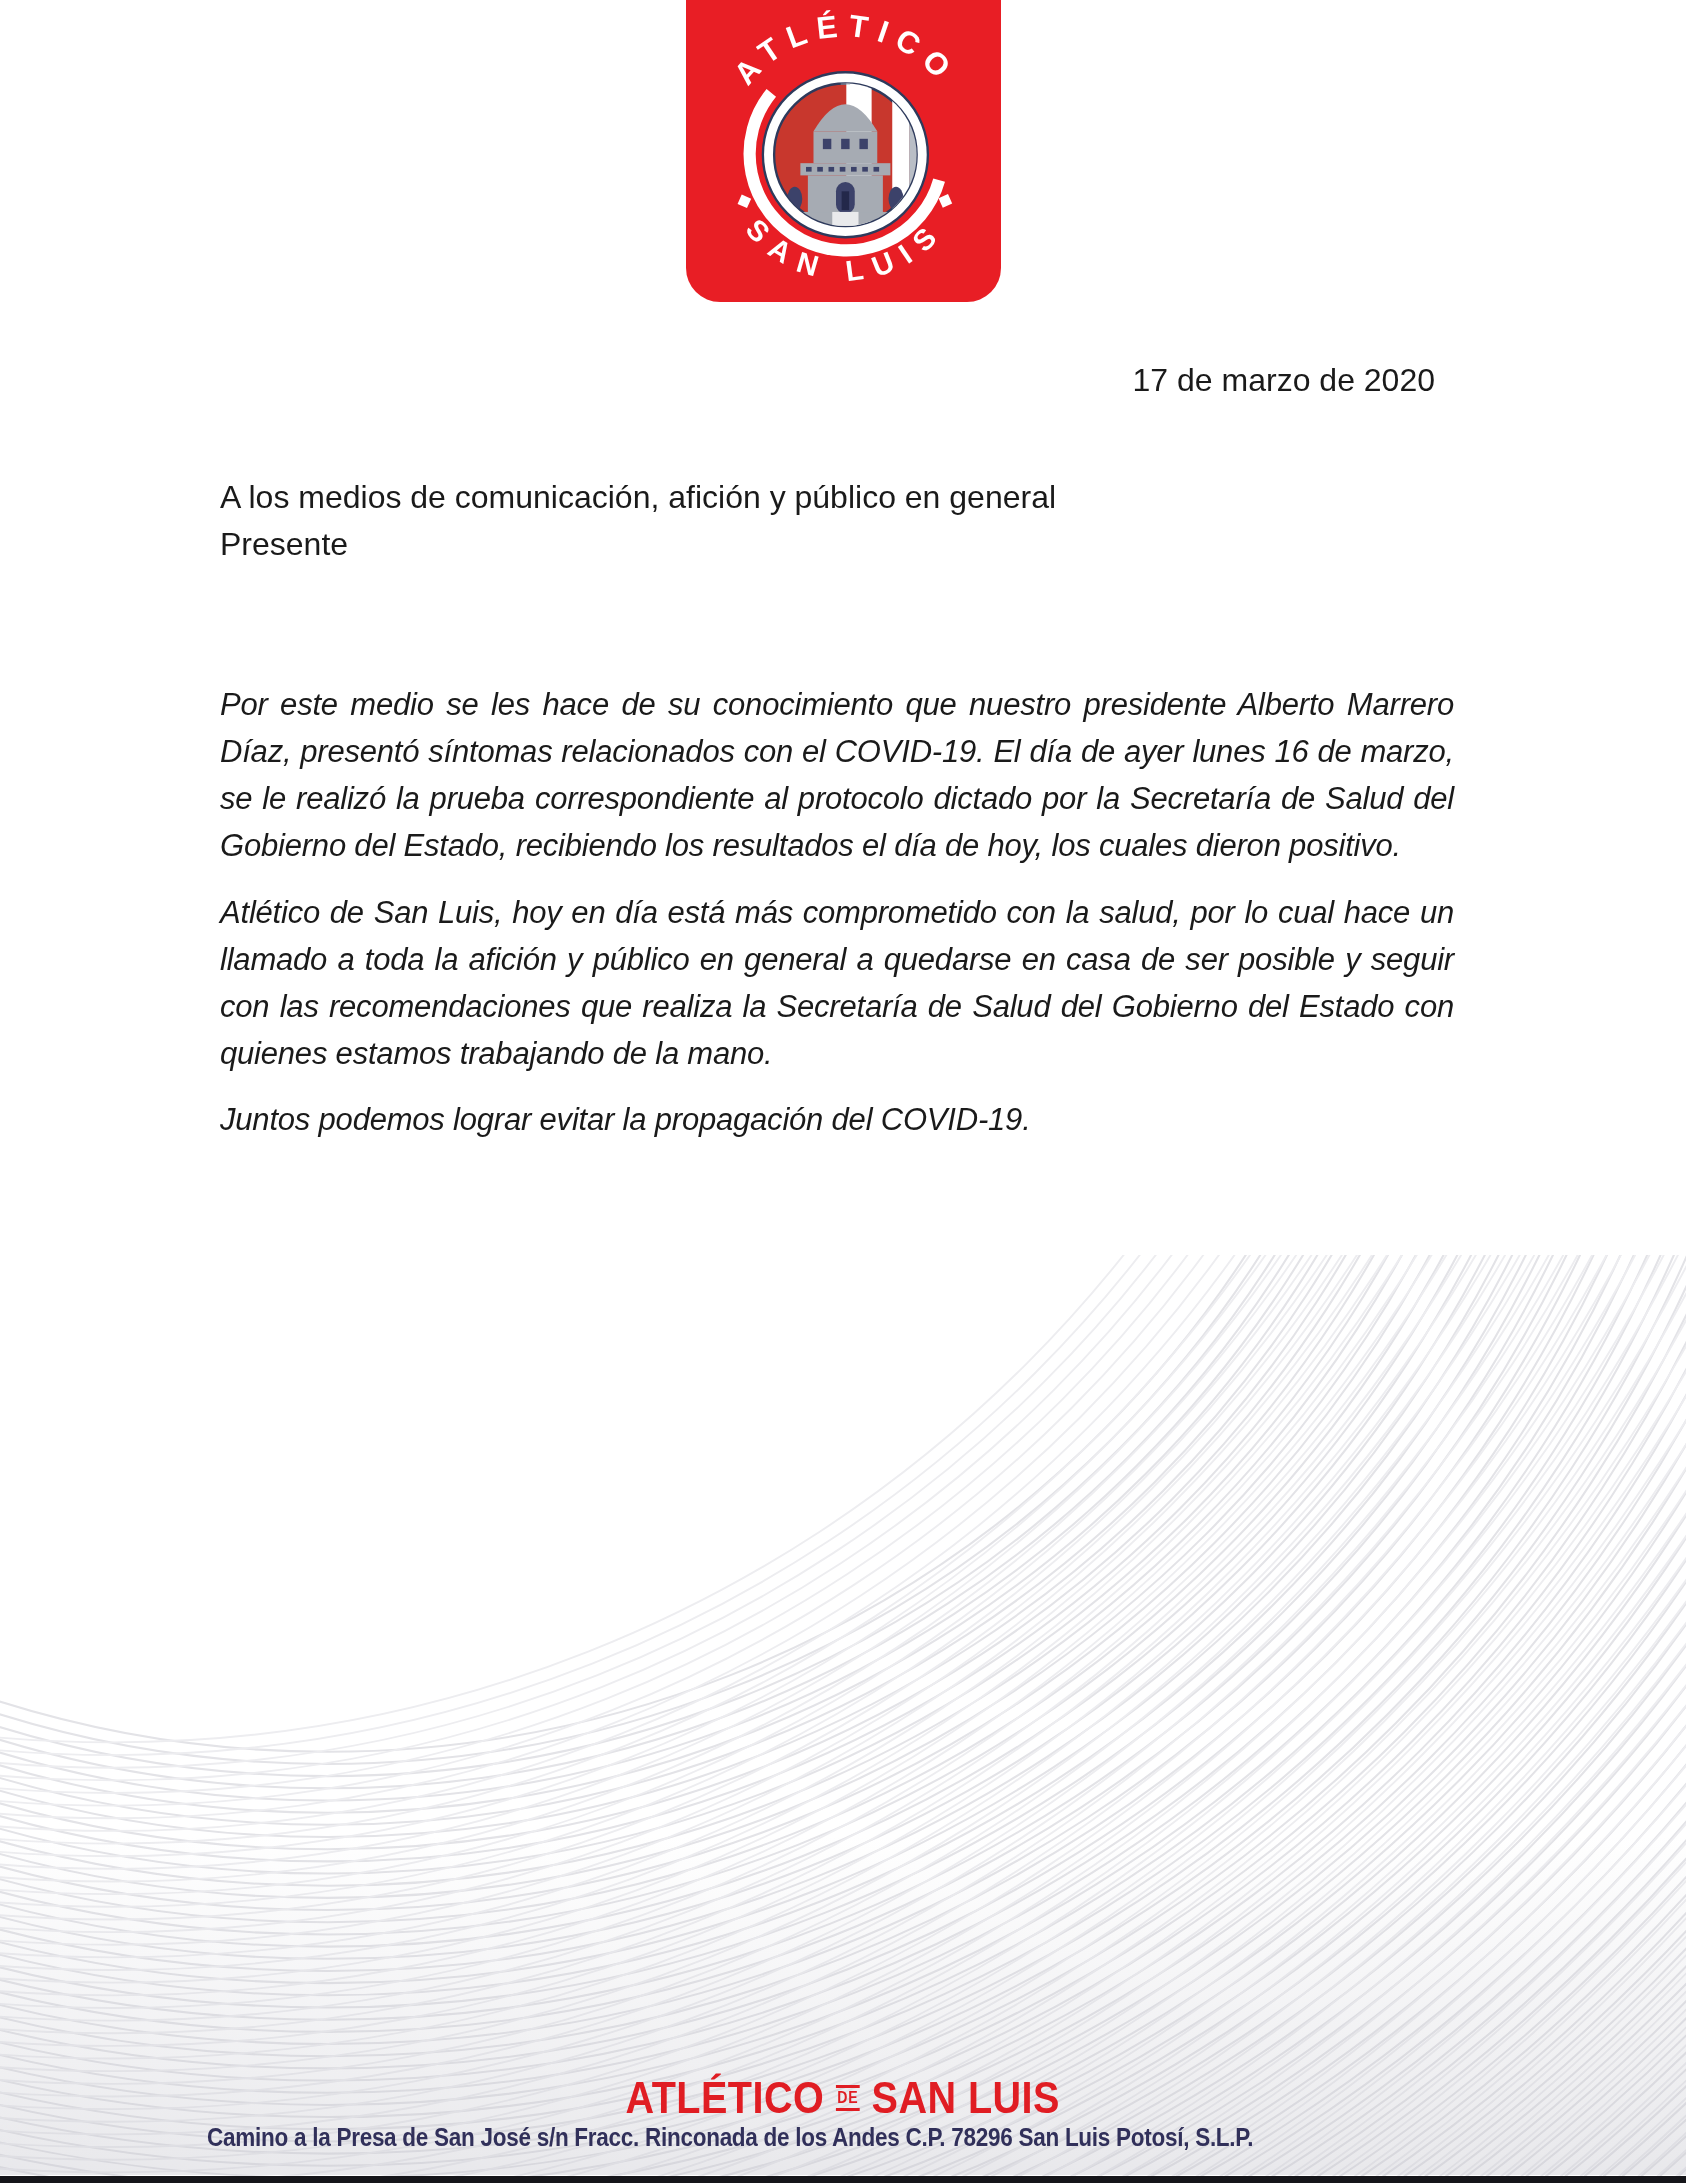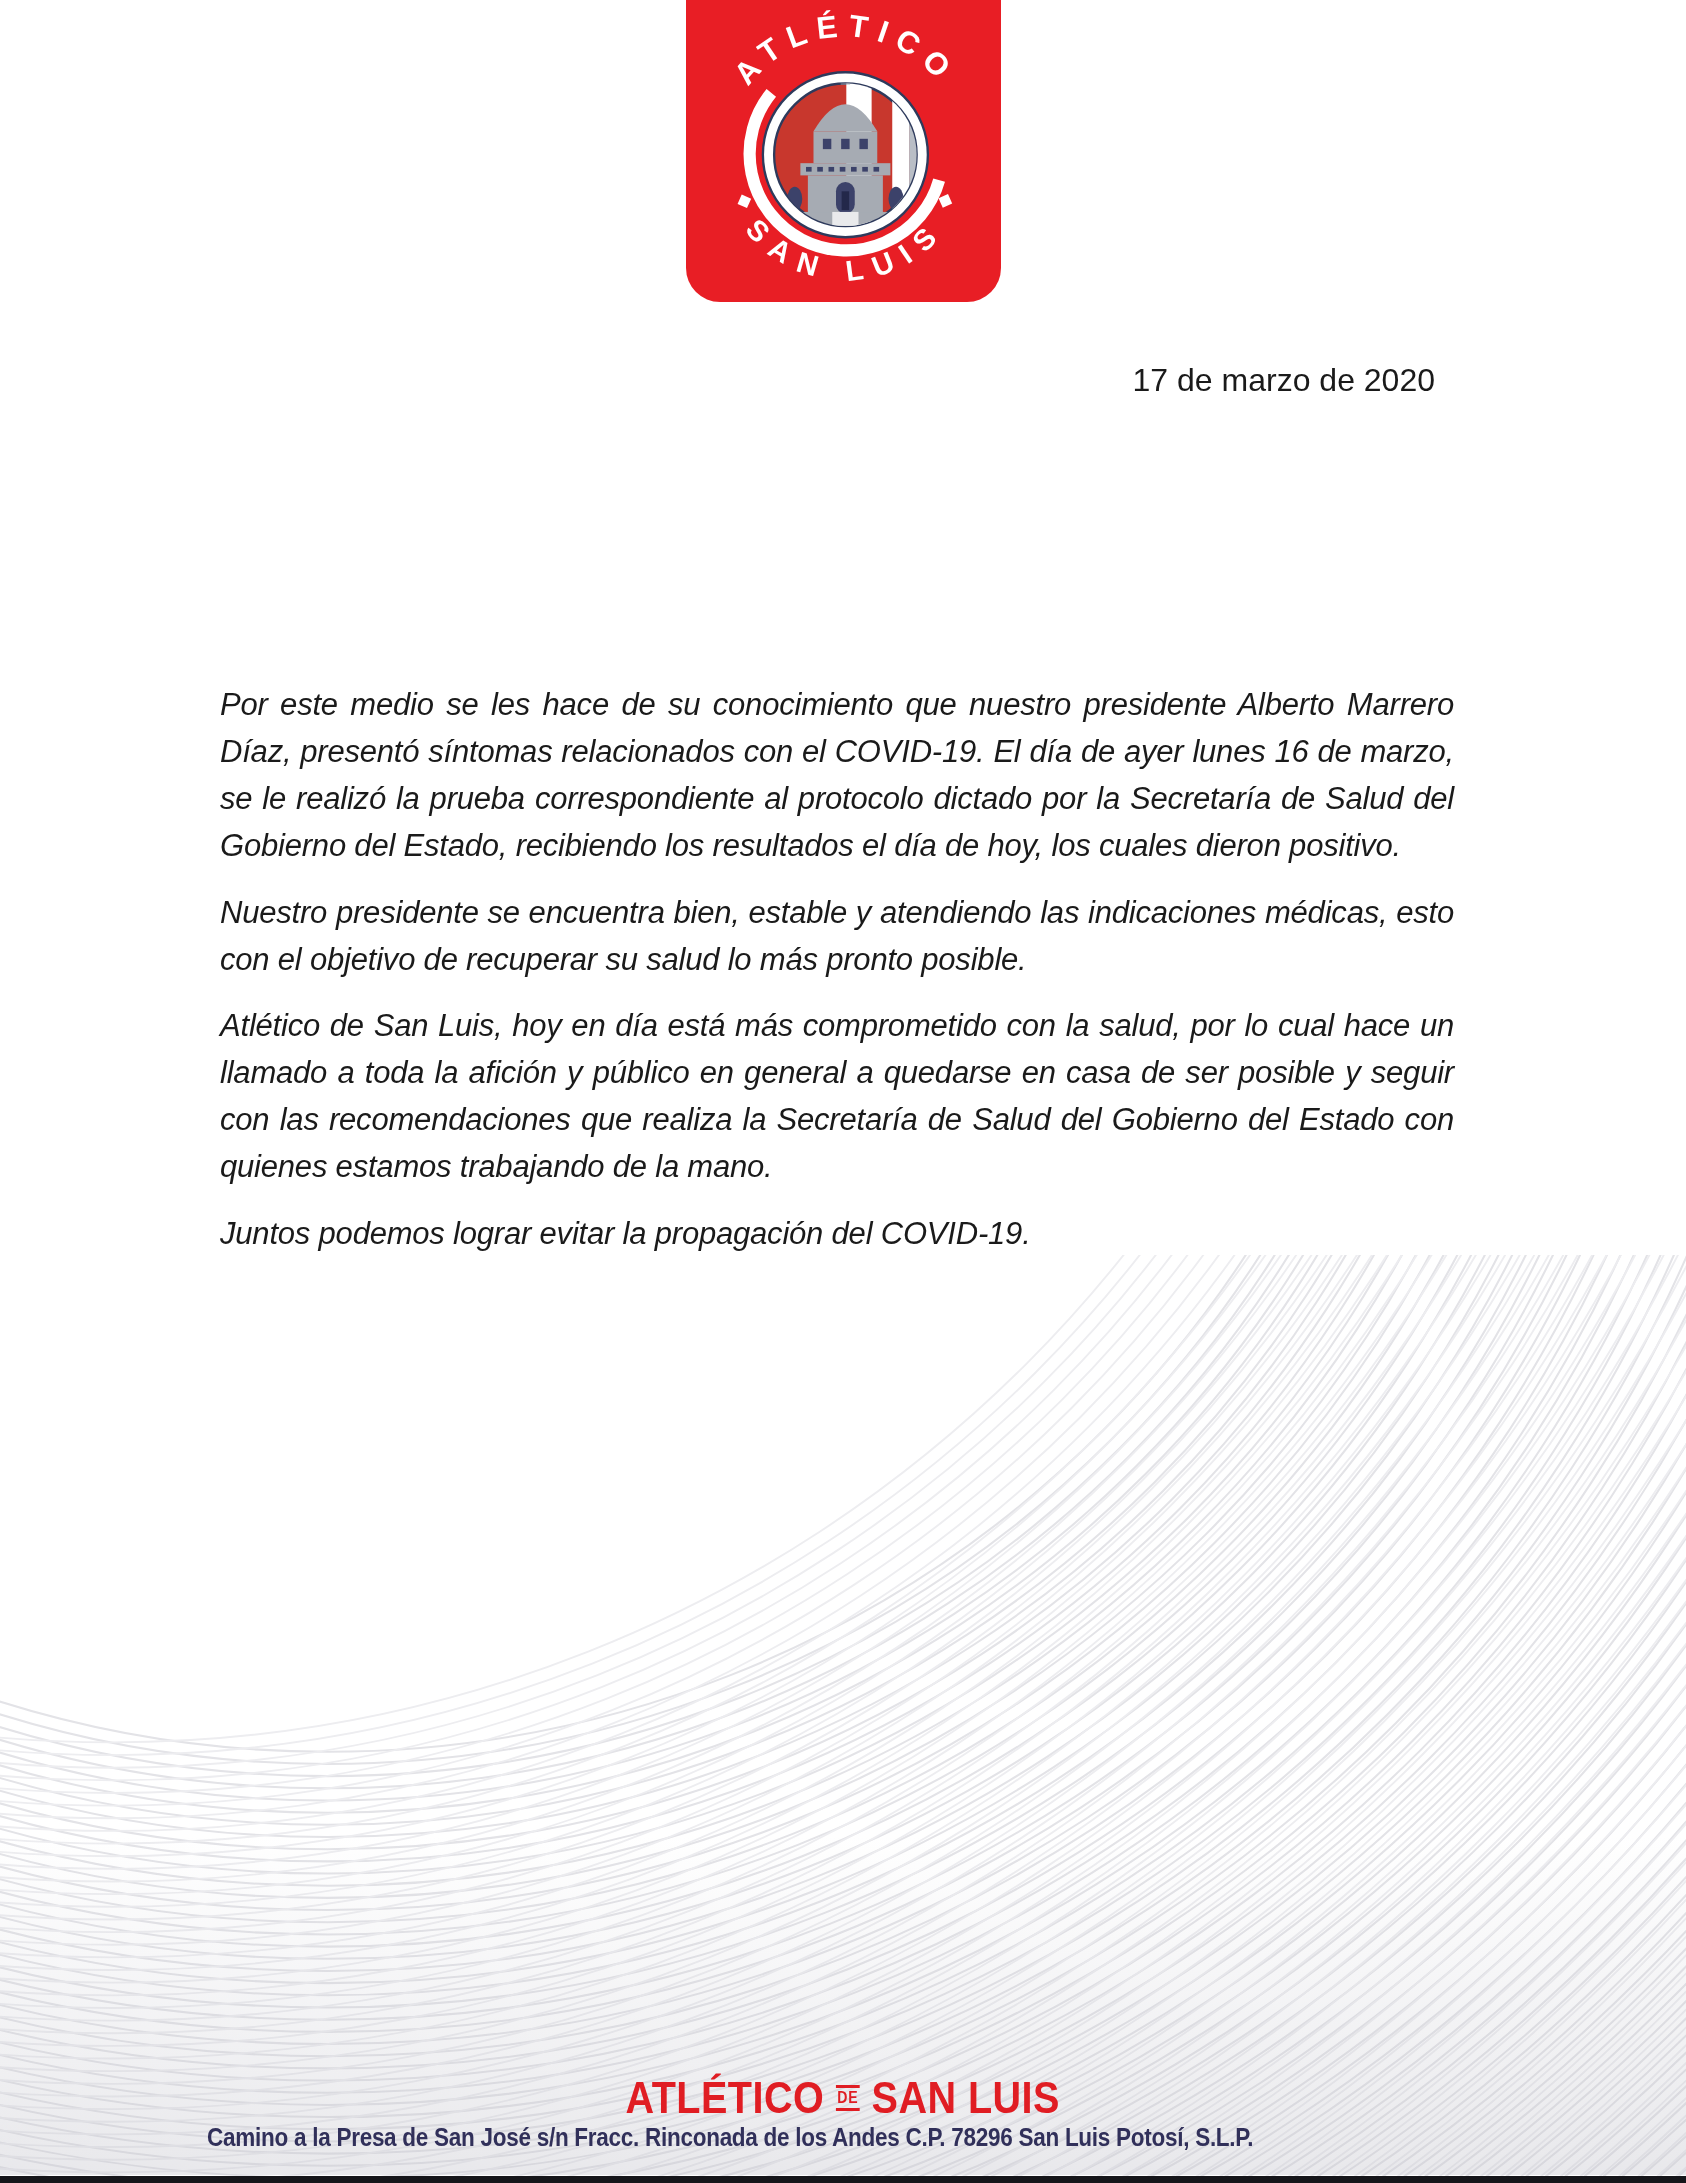--- a/index.html
+++ b/index.html
@@ -334,24 +334,27 @@
         <textPath href="#arcTop" startOffset="50%" text-anchor="middle">ATLÉTICO</textPath>
       </text>
       <text font-family="Liberation Sans, DejaVu Sans, sans-serif" font-size="31" font-weight="bold" fill="#ffffff" letter-spacing="13">
         <textPath href="#arcBottom" startOffset="50%" text-anchor="middle">SAN LUIS</textPath>
       </text>
     </svg>
   </div>
 
   <div class="date">17 de marzo de 2020</div>
 
+  <div class="salutation">
+    <div>A los medios de comunicación, afición y público en general</div>
+    <div>Presente</div>
+  </div>
 
   <div class="body-text">
     <p>Por este medio se les hace de su conocimiento que nuestro presidente Alberto Marrero Díaz, presentó síntomas relacionados con el COVID-19. El día de ayer lunes 16 de marzo, se le realizó la prueba correspondiente al protocolo dictado por la Secretaría de Salud del Gobierno del Estado, recibiendo los resultados el día de hoy, los cuales dieron positivo.</p>
-    <p>Nuestro presidente se encuentra bien, estable y atendiendo las indicaciones médicas, esto con el objetivo de recuperar su salud lo más pronto posible.</p>
     <p>Atlético de San Luis, hoy en día está más comprometido con la salud, por lo cual hace un llamado a toda la afición y público en general a quedarse en casa de ser posible y seguir con las recomendaciones que realiza la Secretaría de Salud del Gobierno del Estado con quienes estamos trabajando de la mano.</p>
     <p>Juntos podemos lograr evitar la propagación del COVID-19.</p>
   </div>
 
   <div class="wordmark">
     <div class="wordmark-inner">
       <span class="wordmark-word">ATLÉTICO</span>
       <span class="de-badge">DE</span>
       <span class="wordmark-word">SAN LUIS</span>
     </div>

